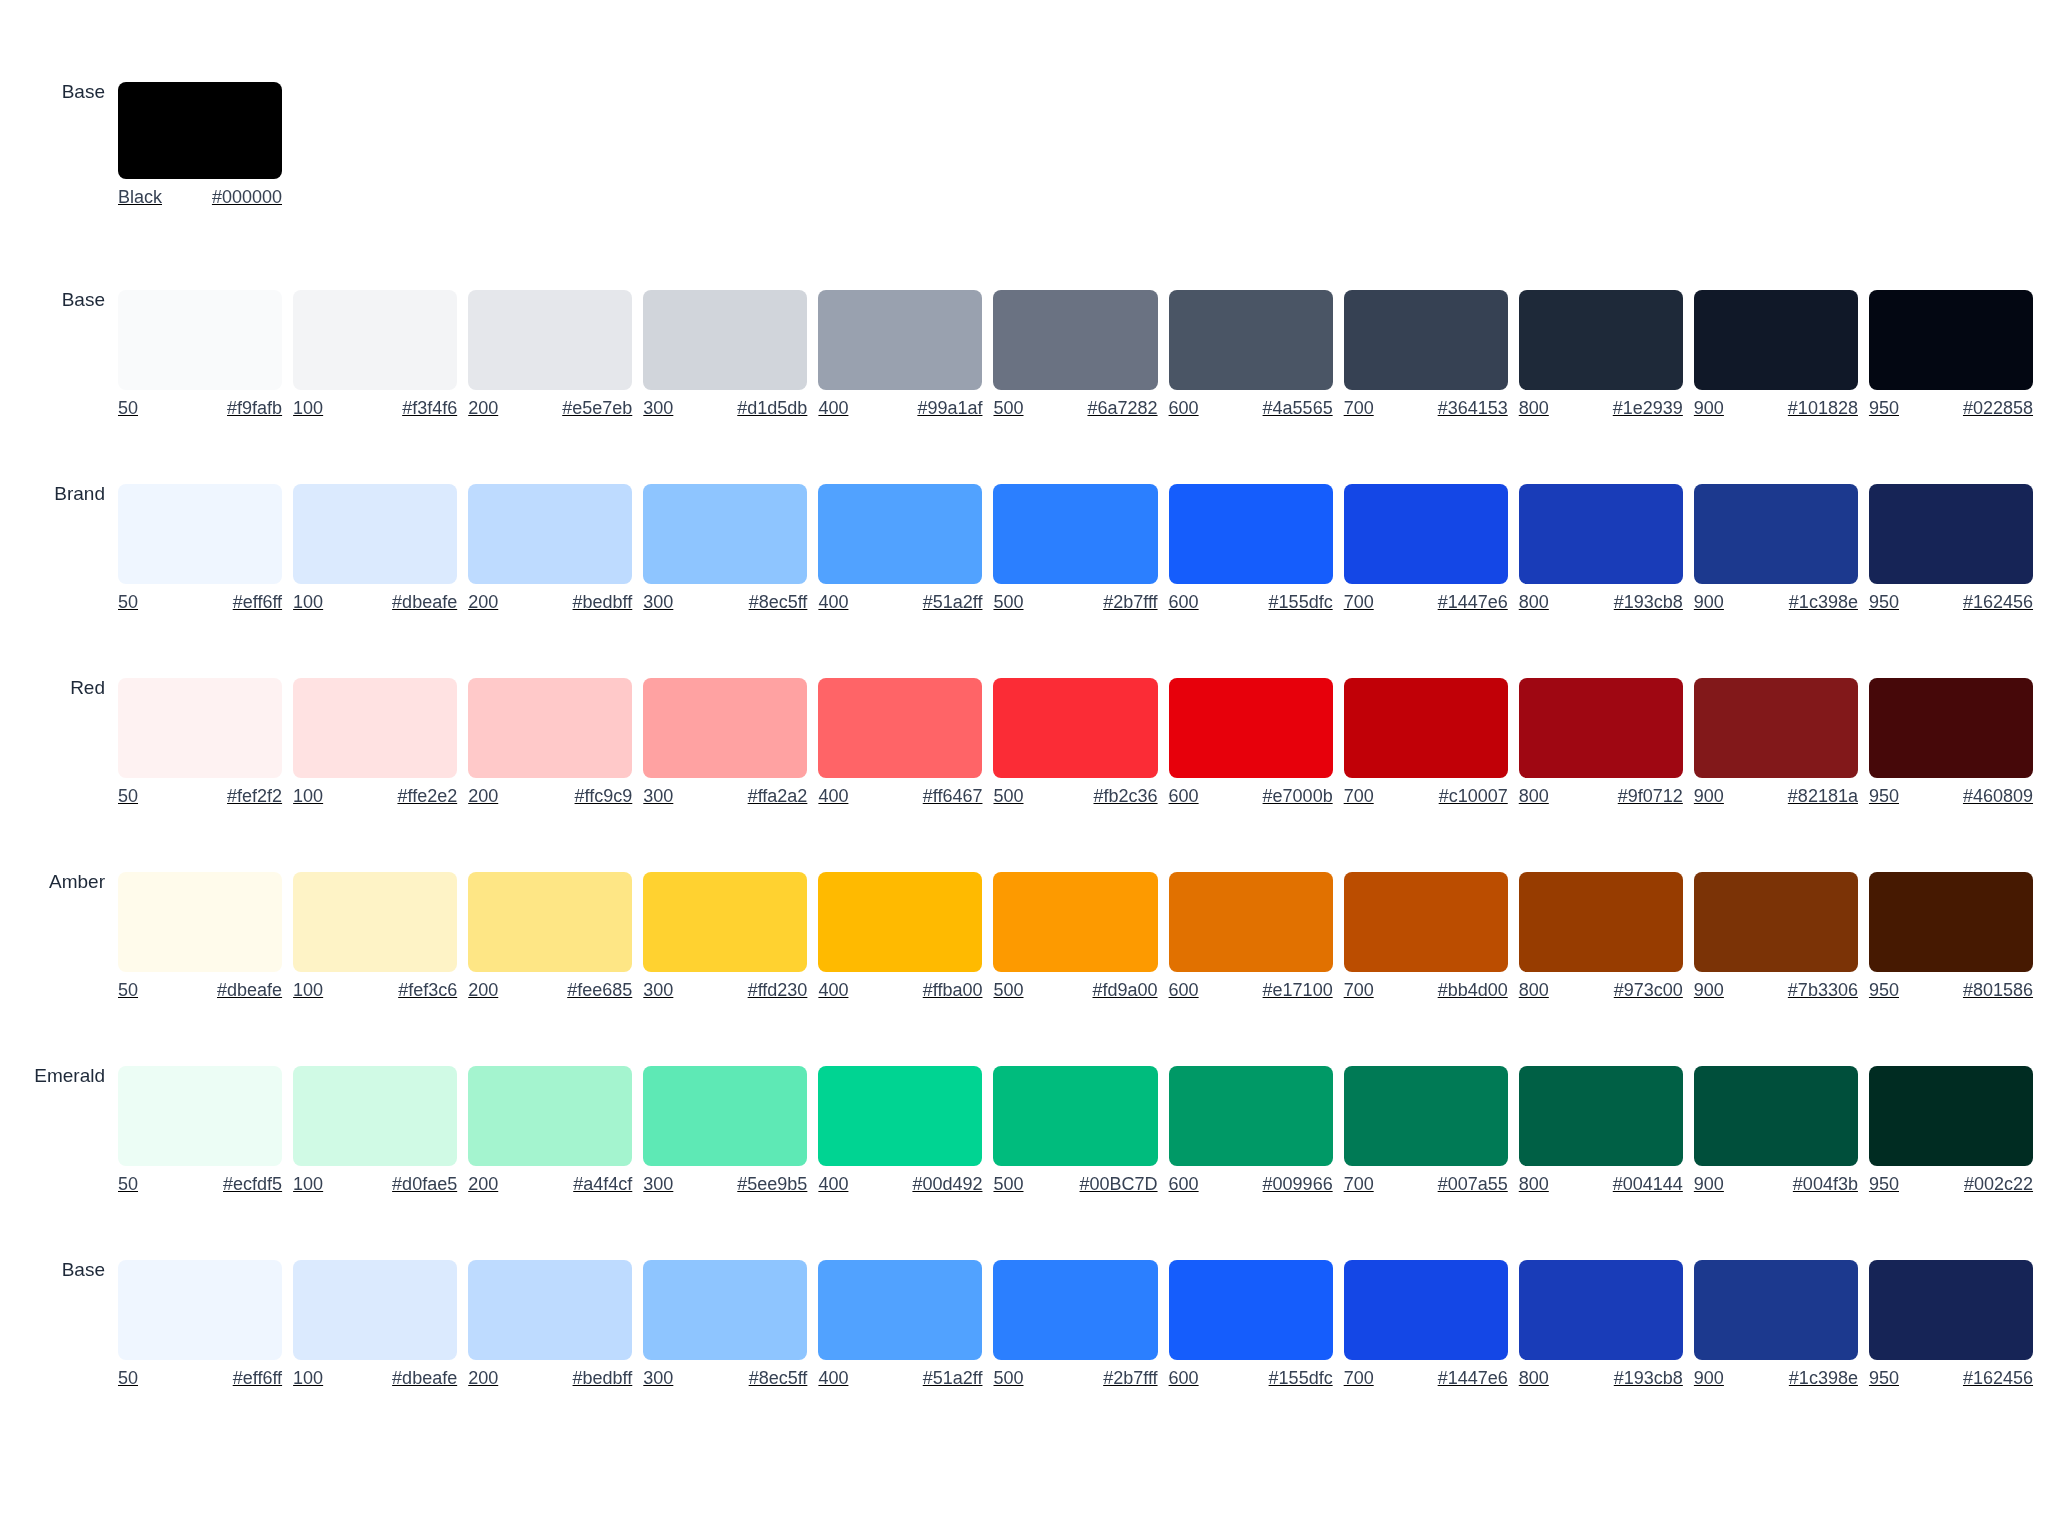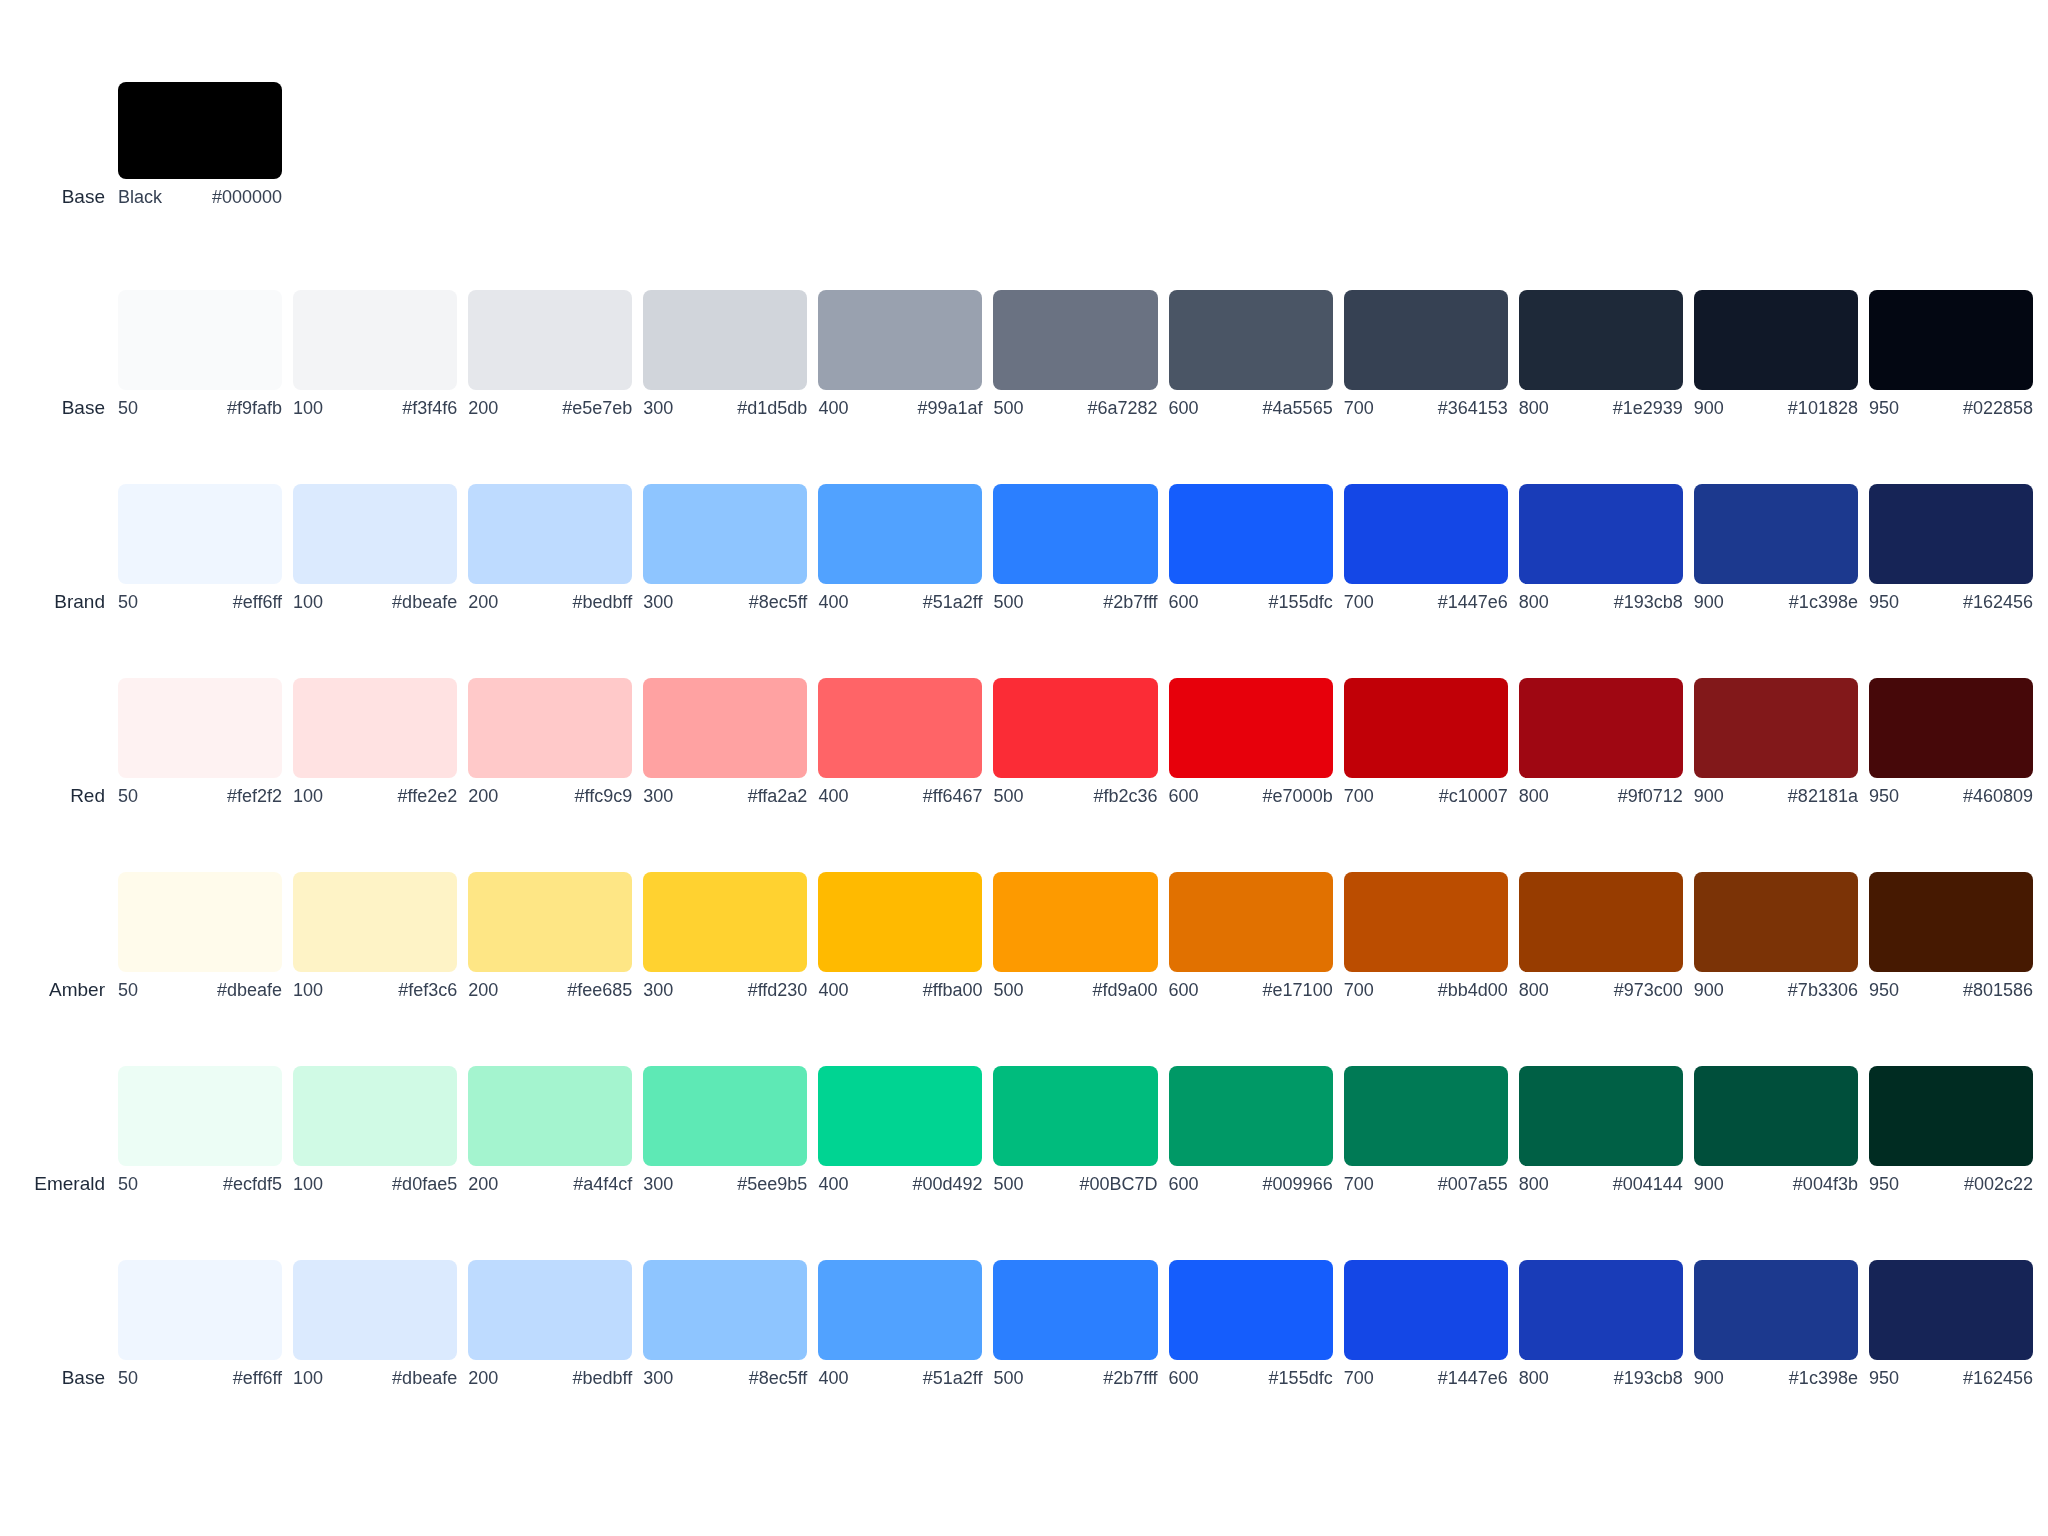--- a/index.html
+++ b/index.html
@@ -15,40 +15,41 @@
     height: 1536px;
     position: relative;
     background: #ffffff;
     padding: 0;
     overflow: hidden;
   }
 
   .palette-row {
     position: relative;
     display: flex;
-    align-items: flex-end;
+    align-items: flex-start;
     width: 1880px;
   }
 
   .row-label {
     width: 118px;
     flex: 0 0 118px;
     text-align: right;
     padding-right: 13px;
     font-size: 19px;
     color: #1e2939;
     line-height: 1;
     font-family: "Liberation Sans", sans-serif;
     white-space: nowrap;
   }
 
   .swatch-strip {
     display: flex;
     flex: 1 1 auto;
     gap: 0;
+    text-decoration: underline;
   }
 
   .swatch-cell {
     display: flex;
     flex-direction: column;
     padding-right: 11px;
   }
 
   .swatch-chip {
     height: 100px;

